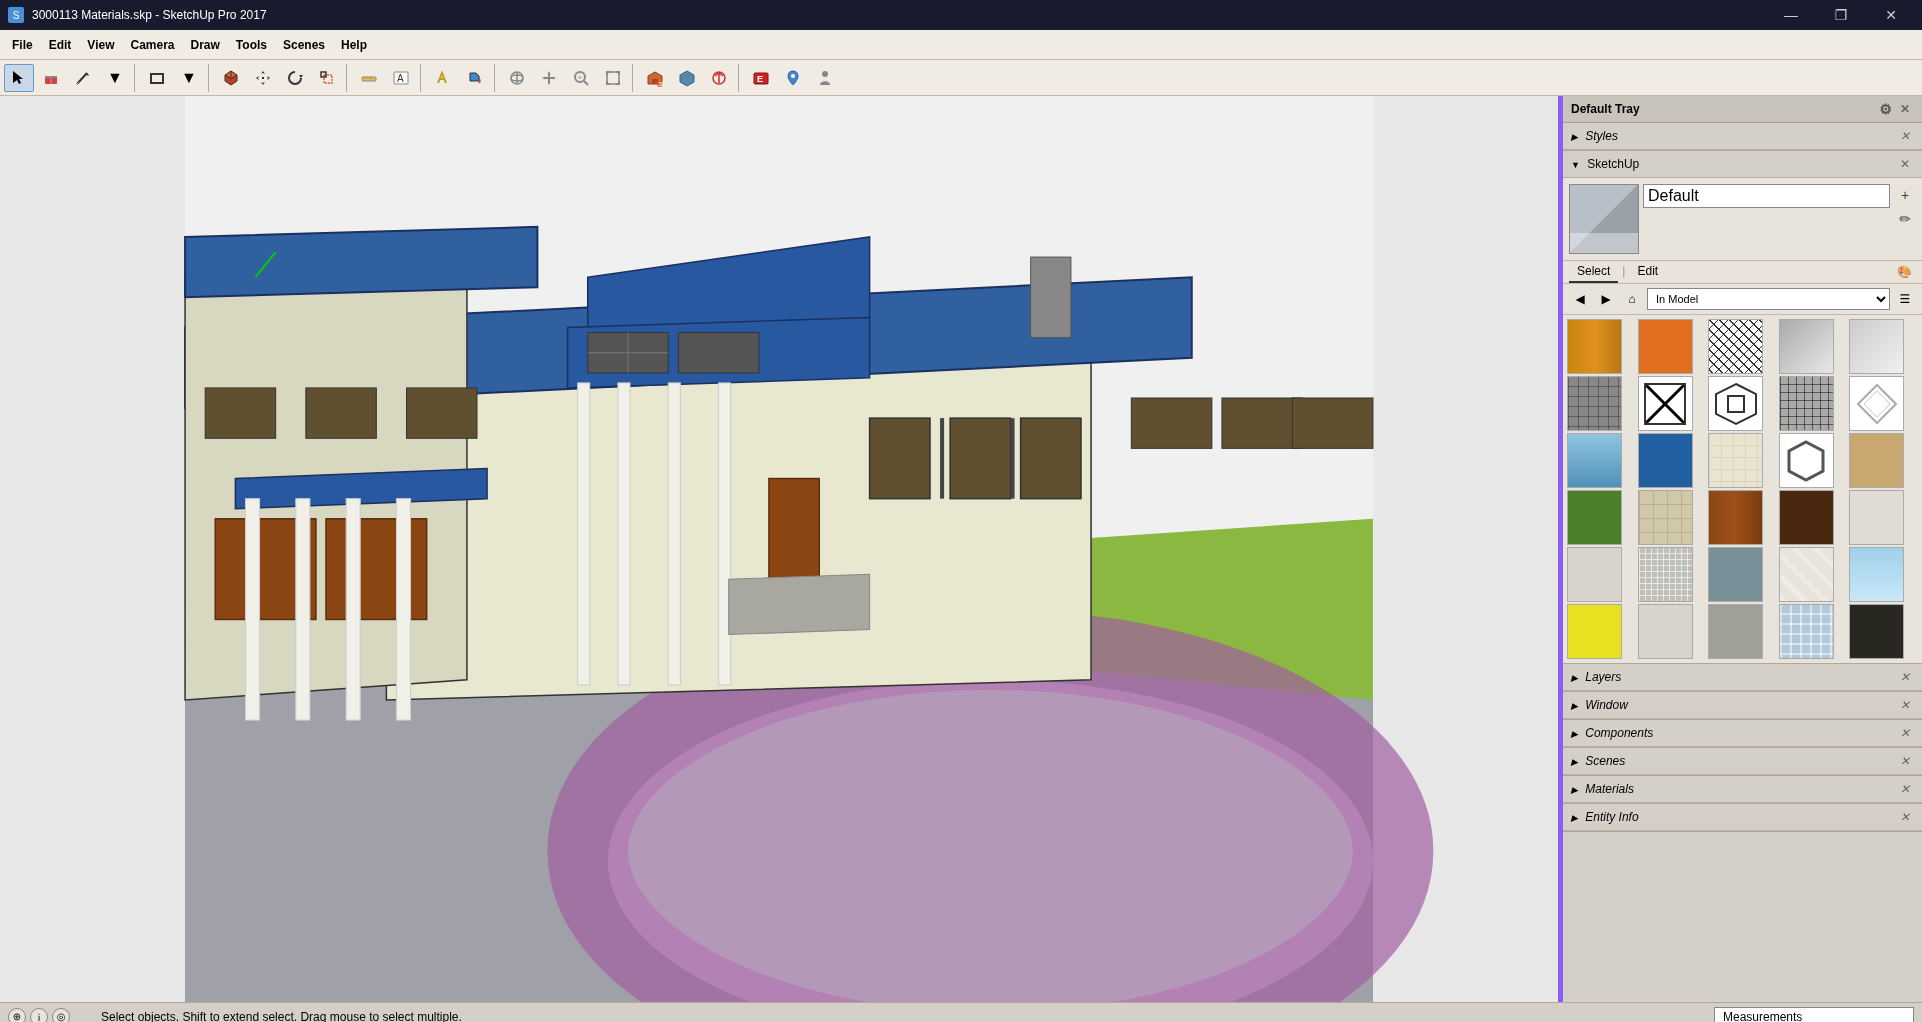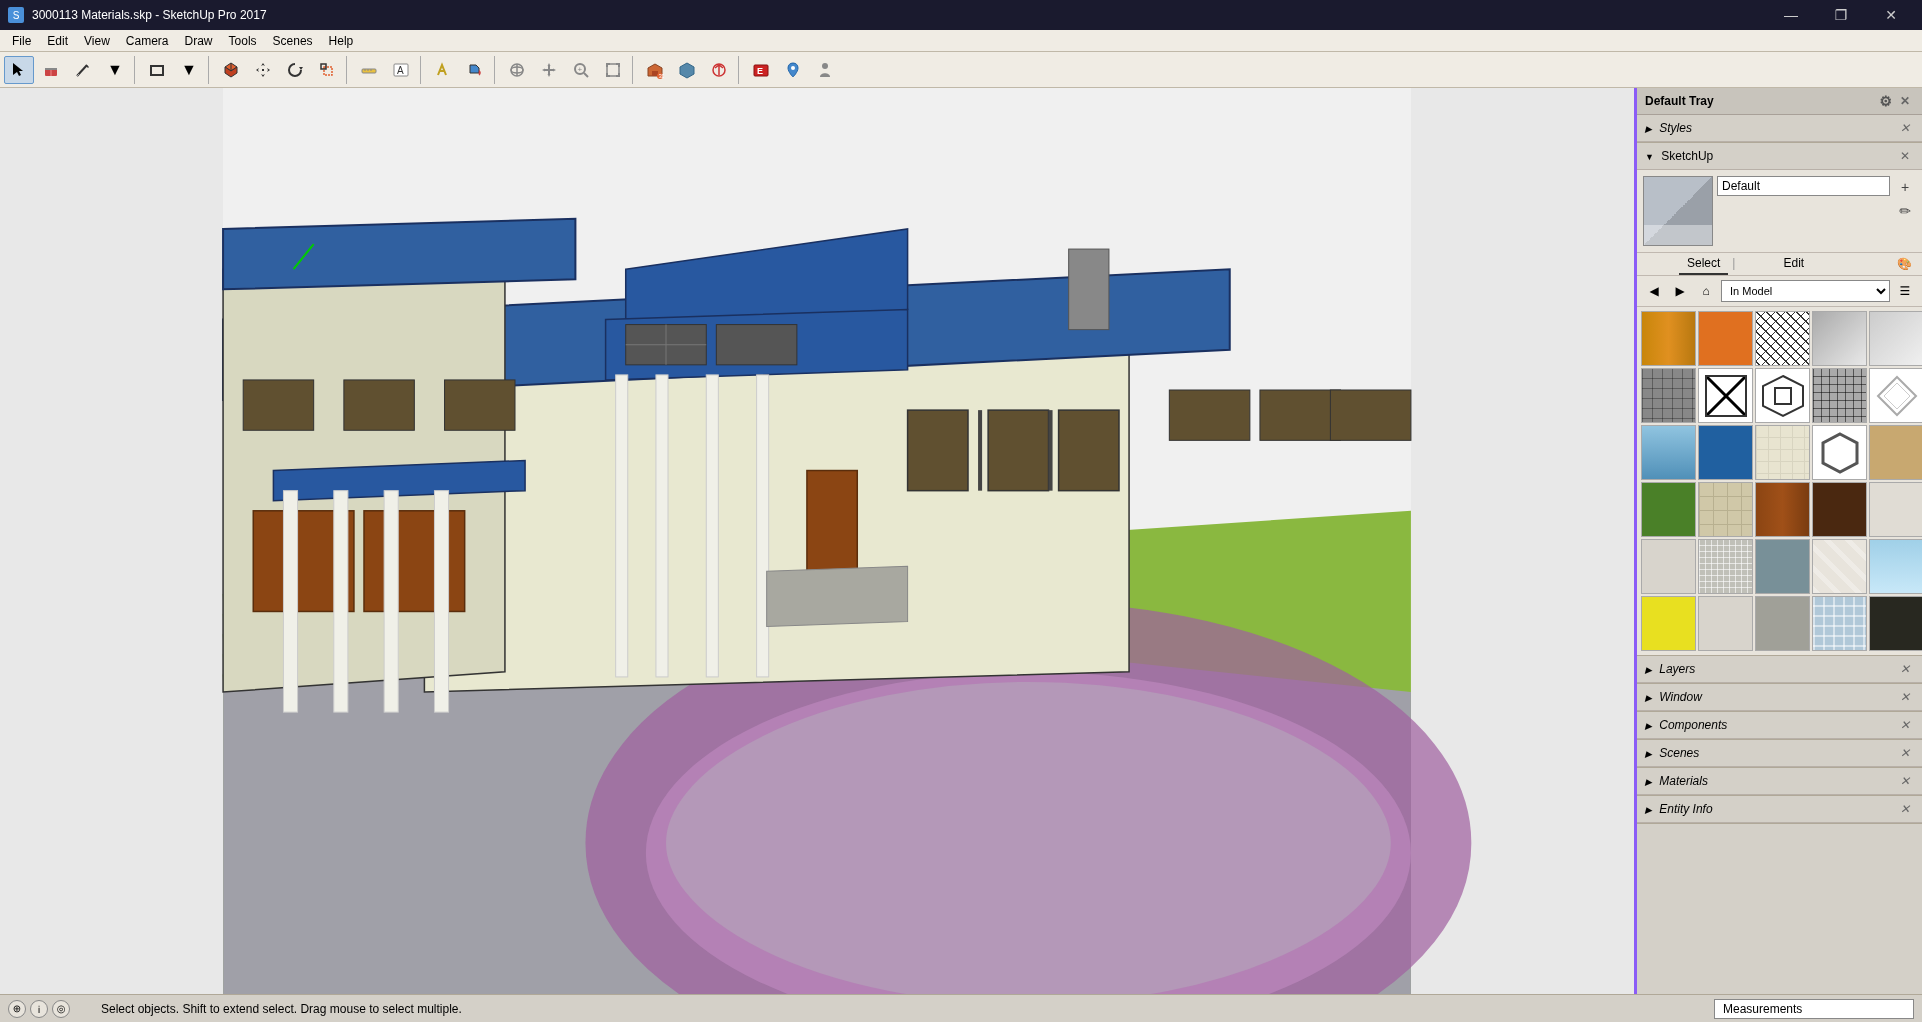--- a/index.html
+++ b/index.html
@@ -16,26 +16,27 @@
       color: white;
       font-size: 12px;
     }
     #titlebar .title-left { display: flex; align-items: center; gap: 8px; }
     #titlebar .title-icon { width: 16px; height: 16px; background: #4a90d9; border-radius: 2px; font-size: 10px; display: flex; align-items: center; justify-content: center; }
     #titlebar .win-controls { display: flex; gap: 4px; }
     #titlebar .win-btn { width: 46px; height: 30px; display: flex; align-items: center; justify-content: center; cursor: pointer; font-size: 14px; color: #ccc; }
 
     
     #menubar {
-      height: 22px;
+      height: 30px;
       background: #f0ece4;
       display: flex;
       align-items: center;
       padding: 0 4px;
       border-bottom: 1px solid #c0b8a8;
+      font-weight: bold;
     }
     .menu-item {
       padding: 2px 8px;
       cursor: pointer;
       font-size: 12px;
       color: #000;
     }
 
     
     #toolbar {
@@ -70,25 +71,25 @@
     
     #viewport {
       flex: 1;
       background: #e8e8e8;
       position: relative;
       overflow: hidden;
     }
 
     
     #right-panel {
-      width: 288px;
+      width: 364px;
       background: #d4d0c8;
       display: flex;
       flex-direction: column;
-      border-left: 3px solid #8b5cf6;
+      border-left: 5px solid #8b5cf6;
       overflow-y: auto;
     }
 
     
     .tray-header {
       background: #c8c4bc;
       padding: 4px 8px;
       display: flex;
       align-items: center;
       justify-content: space-between;
@@ -144,37 +145,36 @@
     .material-name-area {
       flex: 1;
       display: flex;
       flex-direction: column;
       gap: 4px;
     }
     .material-name-input {
       border: 1px solid #888;
       background: white;
       padding: 2px 4px;
-      font-size: 12px;
+      font-size: 16px;
       width: 100%;
     }
 
     .material-tabs {
       display: flex;
       gap: 0;
       padding: 0 6px;
       background: #e8e4dc;
       border-bottom: 1px solid #c0b8b0;
     }
     .material-tab {
       padding: 3px 8px;
       cursor: pointer;
       font-size: 12px;
       border-bottom: 2px solid transparent;
-      margin-left: 36px;
     }
     .material-tab.active { border-bottom-color: #333; }
     .material-tab-sep { padding: 3px 4px; color: #999; }
 
     .material-toolbar {
       display: flex;
       align-items: center;
       padding: 4px 6px;
       gap: 4px;
       background: #e8e4dc;

